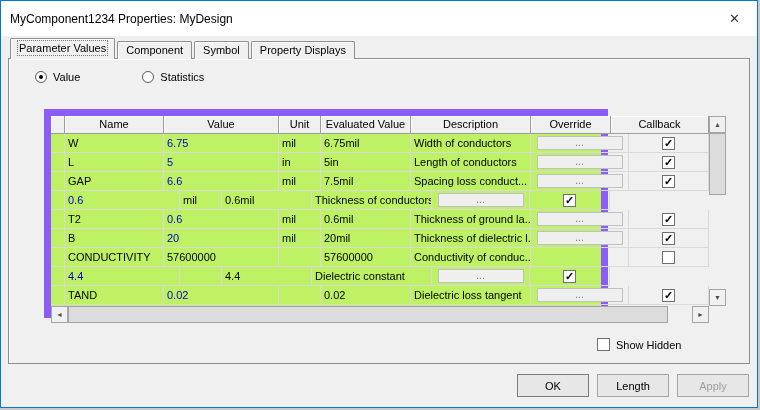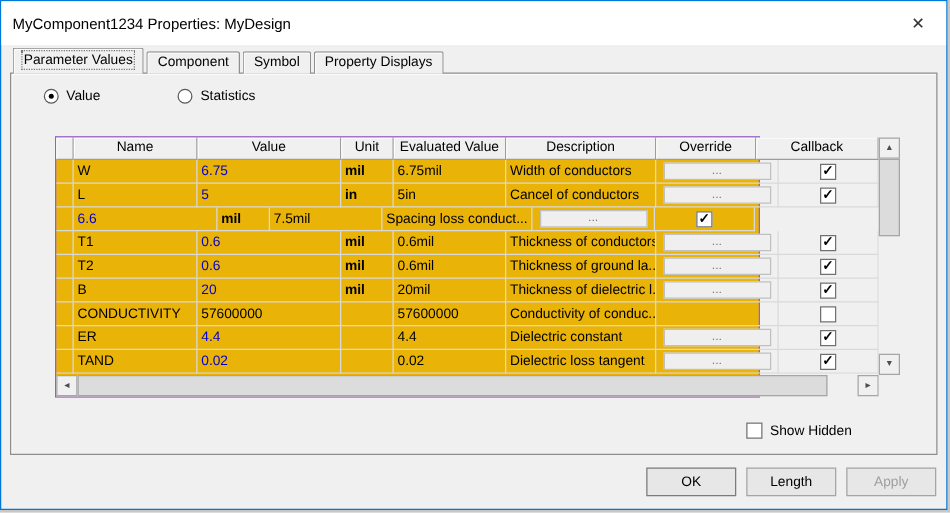--- a/index.html
+++ b/index.html
@@ -47,39 +47,39 @@
     border:1px solid #5a5a5a; background:#fff; position:relative;
   }
   .radio.selected::after {
     content:""; position:absolute; left:3px; top:3px; width:4px; height:4px;
     border-radius:50%; background:#000;
   }
 
   
   .table-wrap {
     position:absolute; left:35px; top:50px; width:564px; height:209px;
-    border:1px solid #8b5cf6; background:#eab308;
+    border:7px solid #8b5cf6; background:#bef264;
   }
   .grid { position:relative; width:658px; }
   .hrow { display:flex; height:18px; }
   .hcell {
     background:#f0f0f0; border-right:1px solid #9d9d9d; border-bottom:1px solid #9d9d9d;
     box-shadow: inset 1px 1px 0 #fdfdfd;
     text-align:center; line-height:17px; overflow:hidden; white-space:nowrap;
   }
   .tbody { height:171px; overflow:hidden; }
   .trow { display:flex; height:19px; }
   .cell {
     border-right:1px solid #d9d9d9; border-bottom:1px solid #d9d9d9;
     line-height:18px; padding-left:3px; overflow:hidden; white-space:nowrap;
   }
   .c-sel  { width:14px;  padding-left:0; }
   .c-name { width:99px; }
   .c-value{ width:115px; }
-  .c-unit { width:42px;font-weight:bold; }
+  .c-unit { width:42px; }
   .c-eval { width:90px; }
   .c-desc { width:120px; }
   .c-cb   { width:98px;  display:flex; align-items:center; justify-content:center; padding-left:0; }
   .c-ovr  { width:80px;  display:flex; align-items:center; justify-content:center; padding-left:0; }
   .h-sel  { width:14px; } .h-name { width:99px; } .h-value{ width:115px; } .h-unit { width:42px; }
   .h-eval { width:90px; } .h-desc { width:120px; } .h-cb { width:98px; } .h-ovr { width:80px; }
 
   .cb-btn {
     width:86px; height:14px; background:#efefef; border:1px solid #c0c0c0;
     color:#7a7a7a; font-size:10px; line-height:10px; font-family:"Liberation Sans",sans-serif;
@@ -185,46 +185,46 @@
       <span class="checkbox checked"></span>
     </div>
   </div>
 
   <div class="trow">
     <div class="cell c-sel"></div>
     <div class="cell c-name">L</div>
     <div class="cell c-value" style="color: rgb(0, 0, 204);">5</div>
     <div class="cell c-unit">in</div>
     <div class="cell c-eval">5in</div>
-    <div class="cell c-desc">Cancel of conductors</div>
-    <div class="cell c-cb">
-      <button class="cb-btn">...</button>
-    </div>
-    <div class="cell c-ovr">
-      <span class="checkbox checked"></span>
-    </div>
-  </div>
-
-  <div class="trow">
-    <div class="cell c-sel"></div>
+    <div class="cell c-desc">Length of conductors</div>
+    <div class="cell c-cb">
+      <button class="cb-btn">...</button>
+    </div>
+    <div class="cell c-ovr">
+      <span class="checkbox checked"></span>
+    </div>
+  </div>
+
+  <div class="trow">
+    <div class="cell c-sel"></div>
+    <div class="cell c-name">GAP</div>
     <div class="cell c-value" style="color: rgb(0, 0, 204);">6.6</div>
     <div class="cell c-unit">mil</div>
     <div class="cell c-eval">7.5mil</div>
     <div class="cell c-desc">Spacing loss conduct...</div>
     <div class="cell c-cb">
       <button class="cb-btn">...</button>
     </div>
     <div class="cell c-ovr">
       <span class="checkbox checked"></span>
     </div>
   </div>
 
   <div class="trow">
     <div class="cell c-sel"></div>
-    <div class="cell c-name">T1</div>
     <div class="cell c-value" style="color: rgb(0, 0, 204);">0.6</div>
     <div class="cell c-unit">mil</div>
     <div class="cell c-eval">0.6mil</div>
     <div class="cell c-desc">Thickness of conductors</div>
     <div class="cell c-cb">
       <button class="cb-btn">...</button>
     </div>
     <div class="cell c-ovr">
       <span class="checkbox checked"></span>
     </div>
@@ -270,21 +270,20 @@
     <div class="cell c-cb">
       <button class="cb-btn" style="visibility: hidden;"></button>
     </div>
     <div class="cell c-ovr">
       <span class="checkbox"></span>
     </div>
   </div>
 
   <div class="trow">
     <div class="cell c-sel"></div>
-    <div class="cell c-name">ER</div>
     <div class="cell c-value" style="color: rgb(0, 0, 204);">4.4</div>
     <div class="cell c-unit"></div>
     <div class="cell c-eval">4.4</div>
     <div class="cell c-desc">Dielectric constant</div>
     <div class="cell c-cb">
       <button class="cb-btn">...</button>
     </div>
     <div class="cell c-ovr">
       <span class="checkbox checked"></span>
     </div>

